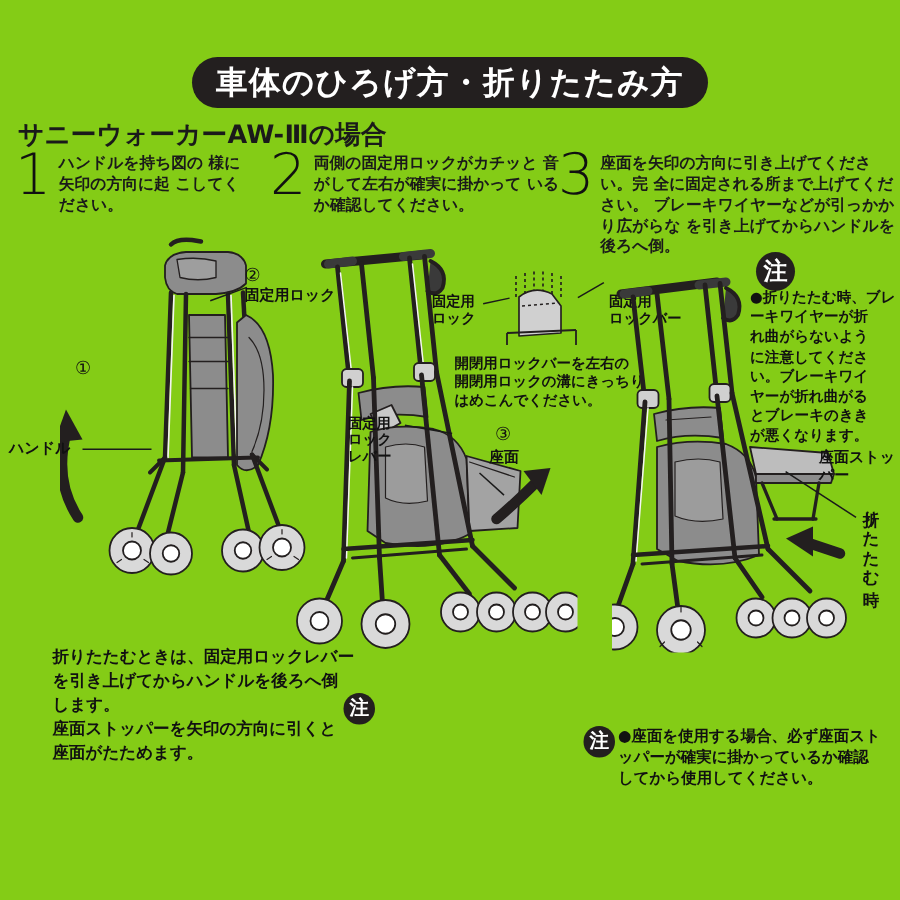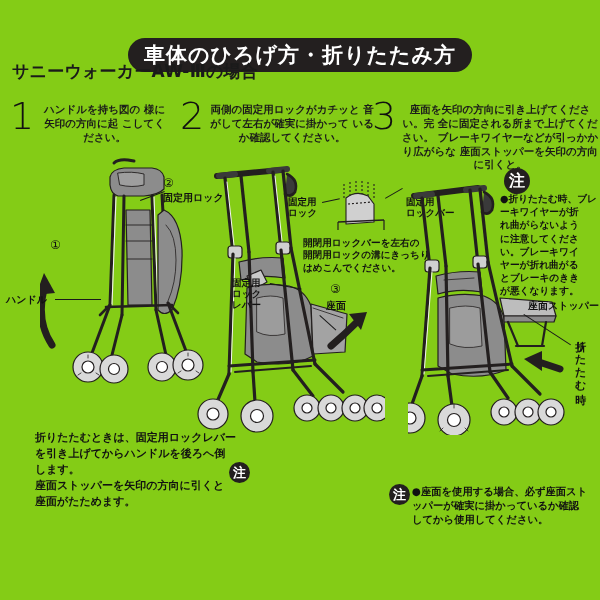--- a/index.html
+++ b/index.html
@@ -39,21 +39,21 @@
     color: #ffffff;
     font-size: 21px;
     font-weight: bold;
     letter-spacing: 1px;
     line-height: 1;
     white-space: nowrap;
   }
   .model-line {
     position: absolute;
     left: 12px;
-    top: 60px;
+    top: 78px;
     font-size: 17px;
     font-weight: bold;
     letter-spacing: 0.2px;
     white-space: nowrap;
   }
 
   
   .step {
     position: absolute;
     display: flex;
@@ -65,21 +65,20 @@
     font-weight: 300;
     line-height: 0.88;
     margin-right: 5px;
     color: #111;
   }
   .step .body {
     font-size: 10.5px;
     line-height: 1.32;
     font-weight: bold;
     padding-top: 3px;
-    text-align: center;
   }
   #step1 { left: 10px;  top: 100px; width: 160px; }
   #step2 { left: 180px; top: 100px; width: 195px; }
   #step3 { left: 372px; top: 100px; width: 228px; }
   #step3 .num { margin-right: 4px; }
 
   
   .panel { position: absolute; }
   .panel svg { display: block; }
 
@@ -176,21 +175,21 @@
     <span class="num">2</span>
     <span class="body">両側の固定用ロックがカチッと
 音がして左右が確実に掛かって
 いるか確認してください。</span>
   </div>
   <div class="step" id="step3">
     <span class="num">3</span>
     <span class="body">座面を矢印の方向に引き上げてください。完
 全に固定される所まで上げてください。
 ブレーキワイヤーなどが引っかかり広がらな
-座面ストッパーを矢印の方向に引くと。</span>
+を引き上げてからハンドルを後ろへ倒。</span>
   </div>
 
   <div class="panel" id="panel1" style="left:40px; top:155px;">
     <svg width="180" height="285" viewBox="0 0 180 285">
       <g fill="none" stroke="#231f1f" stroke-width="1.2" stroke-linejoin="round" stroke-linecap="round">
 
         <path d="M70 30 L70 22 Q72 14 84 13 L112 13 Q122 14 124 22 L124 34 Q118 40 104 41 L78 41 Q71 39 70 30 Z" fill="#8c8c8c"></path>
         <path d="M78 18 Q92 16 104 19 L104 30 Q92 33 80 30 Z" fill="#9e9e9e" stroke-width="0.9"></path>
 
         <path d="M74 8 Q78 4 88 5 L94 6" stroke-width="3" stroke="#231f1f"></path>
@@ -404,21 +403,21 @@
         <path d="M46 228 L46 224 M35 248 L32 251 M57 248 L60 251" stroke-width="0.8"></path>
       </g>
 
       <g transform="translate(110,165)">
         <path d="M42 24 Q30 20 18 16" stroke="#231f1f" stroke-width="7" fill="none" stroke-linecap="round"></path>
         <path d="M24 6 L6 14 L24 26 Z" fill="#231f1f"></path>
       </g>
     </svg>
   </div>
 
-  <div class="lbl" style="left:528px; top:300px;">座面ストッパー</div>
+  <div class="lbl" style="left:546px; top:300px;">座面ストッパー</div>
   <div class="leader" style="left:524px; top:314px; width:56px; transform:rotate(33deg);"></div>
   <div class="vert" style="left:573px; top:332px;">折りたたむ時</div>
 
   <div class="chu-badge big" style="left:504px; top:168px;">注</div>
   <div class="note-text" style="left:500px; top:192px; width:98px; font-size:9.7px;">●折りたたむ時、ブレ
 ーキワイヤーが折
 れ曲がらないよう
 に注意してくださ
 い。ブレーキワイ
 ヤーが折れ曲がる

